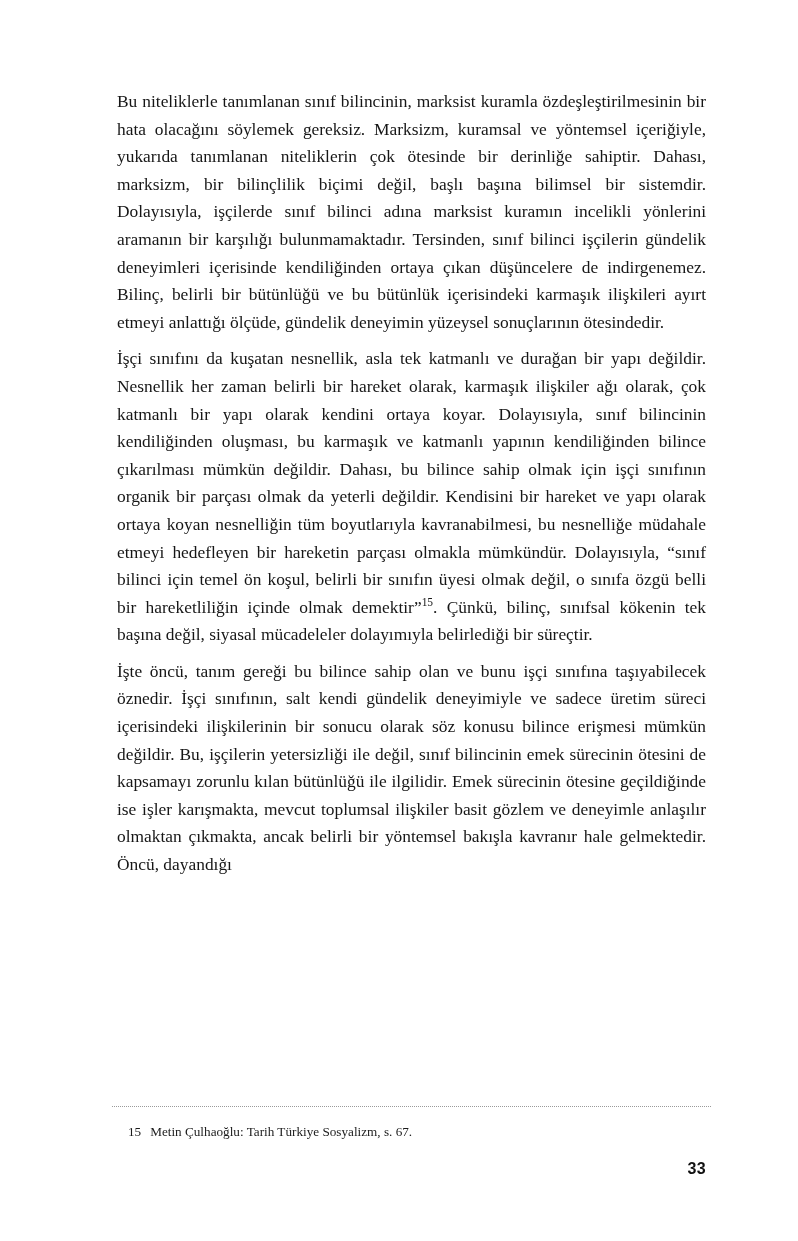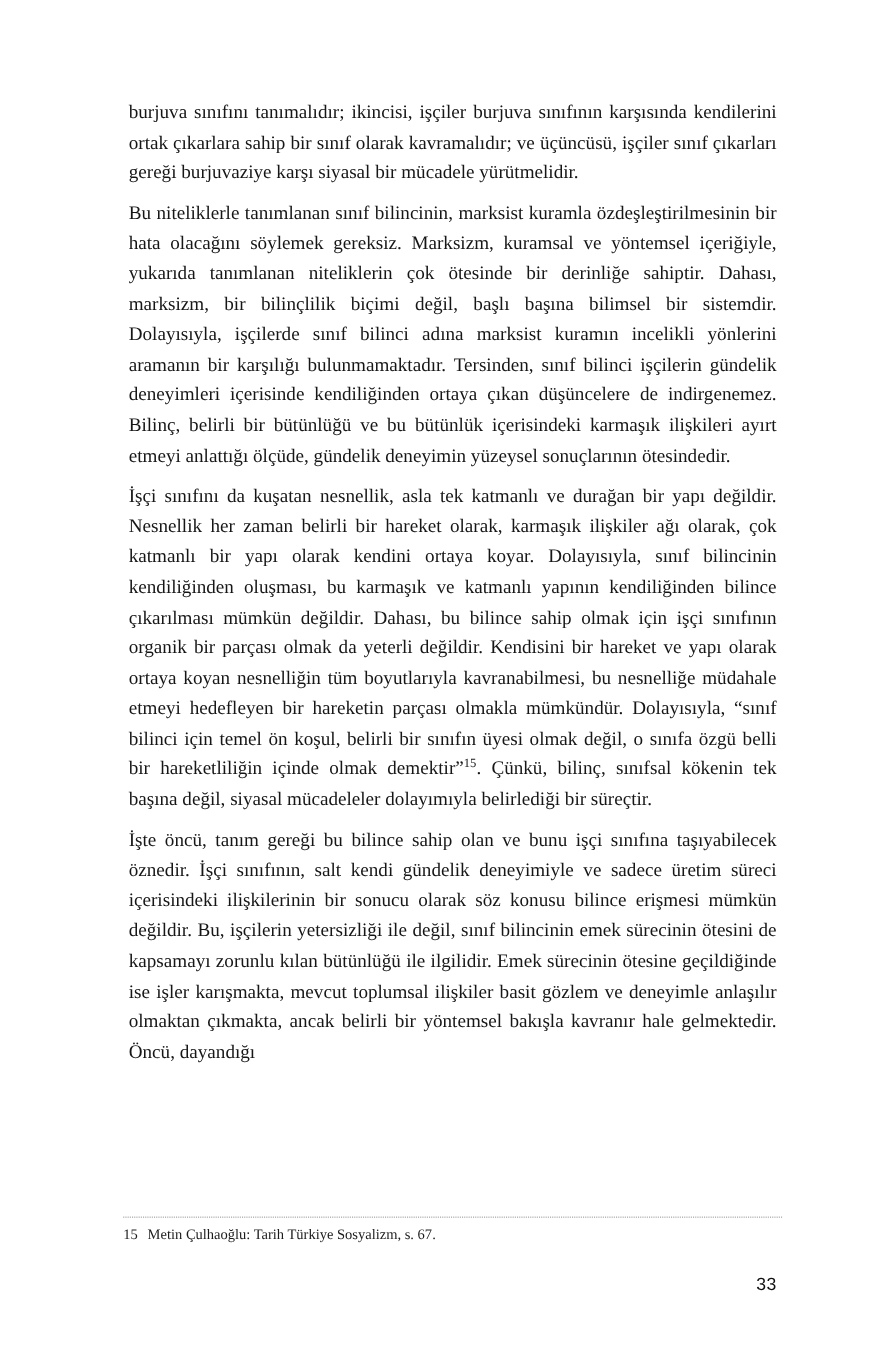--- a/index.html
+++ b/index.html
@@ -50,45 +50,44 @@
     width: 100%;
     height: 0;
     border-top: 1px dotted #9a9a9a;
     margin: 0 0 6px 0;
   }
   .footnote-text {
     font-family: "Liberation Serif", "DejaVu Serif", serif;
     font-size: 13.2px;
     line-height: 18px;
     color: #1b1b1b;
-    margin: 0;
+    margin: 16px;
     white-space: nowrap;
   }
   .footnote-num {
     margin-right: 9px;
   }
   .page-number {
     position: absolute;
     right: 92px;
     top: 1160px;
     font-family: "Liberation Sans", "DejaVu Sans", sans-serif;
     font-size: 16px;
-    font-weight: normal;
+    font-weight: bold;
     color: #111111;
     letter-spacing: 0.3px;
   }
 </style>
 </head>
 <body>
 
 <div class="page">
 
   <div class="content">
 
-    <p class="para">burjuva sınıfını tanımalıdır; ikincisi, işçiler burjuva sınıfının karşısında kendilerini ortak çıkarlara sahip bir sınıf olarak kavramalıdır; ve üçüncüsü, işçiler sınıf çıkarları gereği burjuvaziye karşı siyasal bir mücadele yürütmelidir.</p>
 
     <p class="para">Bu niteliklerle tanımlanan sınıf bilincinin, marksist kuramla özdeşleştirilmesinin bir hata olacağını söylemek gereksiz. Marksizm, kuramsal ve yöntemsel içeriğiyle, yukarıda tanımlanan niteliklerin çok ötesinde bir derinliğe sahiptir. Dahası, marksizm, bir bilinçlilik biçimi değil, başlı başına bilimsel bir sistemdir. Dolayısıyla, işçilerde sınıf bilinci adına marksist kuramın incelikli yönlerini aramanın bir karşılığı bulunmamaktadır. Tersinden, sınıf bilinci işçilerin gündelik deneyimleri içerisinde kendiliğinden ortaya çıkan düşüncelere de indirgenemez. Bilinç, belirli bir bütünlüğü ve bu bütünlük içerisindeki karmaşık ilişkileri ayırt etmeyi anlattığı ölçüde, gündelik deneyimin yüzeysel sonuçlarının ötesindedir.</p>
 
     <p class="para"><span>İşçi sınıfını da kuşatan nesnellik, asla tek katmanlı ve durağan bir yapı değildir. Nesnellik her zaman belirli bir hareket olarak, karmaşık ilişkiler ağı olarak, çok katmanlı bir yapı olarak kendini ortaya koyar. Dolayısıyla, sınıf bilincinin kendiliğinden oluşması, bu karmaşık ve katmanlı yapının kendiliğinden bilince çıkarılması mümkün değildir. Dahası, bu bilince sahip olmak için işçi sınıfının organik bir parçası olmak da yeterli değildir. Kendisini bir hareket ve yapı olarak ortaya koyan nesnelliğin tüm boyutlarıyla kavranabilmesi, bu nesnelliğe müdahale etmeyi hedefleyen bir hareketin parçası olmakla mümkündür. Dolayısıyla, “sınıf bilinci için temel ön koşul, belirli bir sınıfın üyesi olmak değil, o sınıfa özgü belli bir hareketliliğin içinde olmak demektir”</span><sup class="fn-ref">15</sup><span>. Çünkü, bilinç, sınıfsal kökenin tek başına değil, siyasal mücadeleler dolayımıyla belirlediği bir süreçtir.</span></p>
 
     <p class="para">İşte öncü, tanım gereği bu bilince sahip olan ve bunu işçi sınıfına taşıyabilecek öznedir. İşçi sınıfının, salt kendi gündelik deneyimiyle ve sadece üretim süreci içerisindeki ilişkilerinin bir sonucu olarak söz konusu bilince erişmesi mümkün değildir. Bu, işçilerin yetersizliği ile değil, sınıf bilincinin emek sürecinin ötesini de kapsamayı zorunlu kılan bütünlüğü ile ilgilidir. Emek sürecinin ötesine geçildiğinde ise işler karışmakta, mevcut toplumsal ilişkiler basit gözlem ve deneyimle anlaşılır olmaktan çıkmakta, ancak belirli bir yöntemsel bakışla kavranır hale gelmektedir. Öncü, dayandığı</p>
 
   </div>
 
   <div class="footnote-area">

